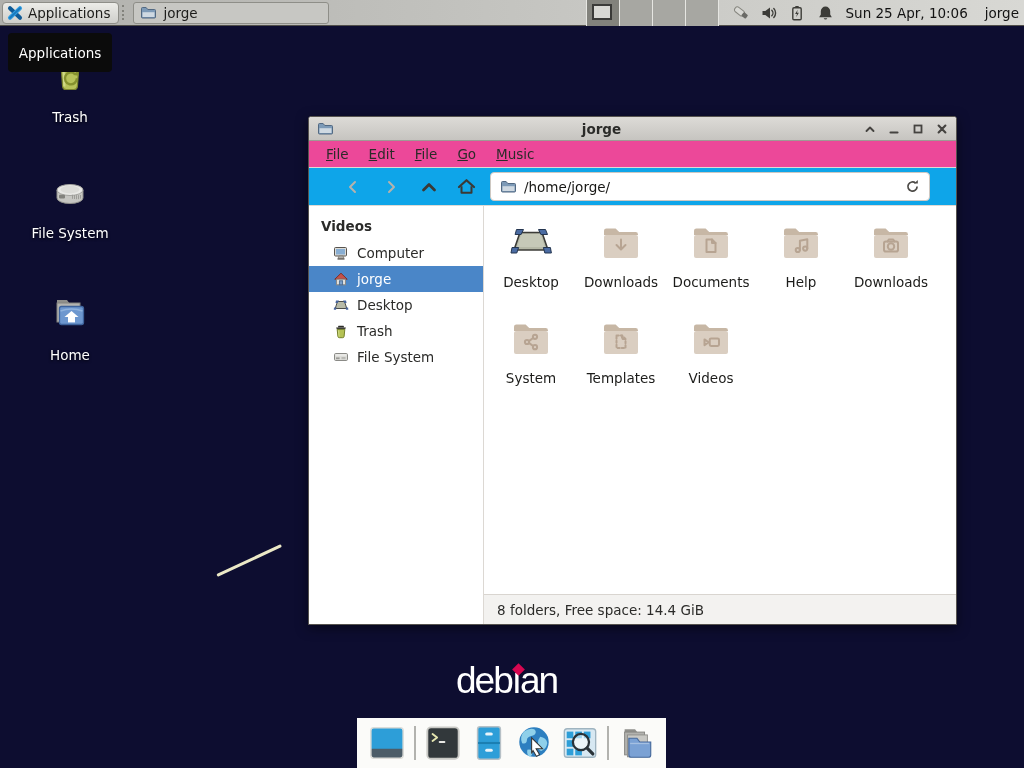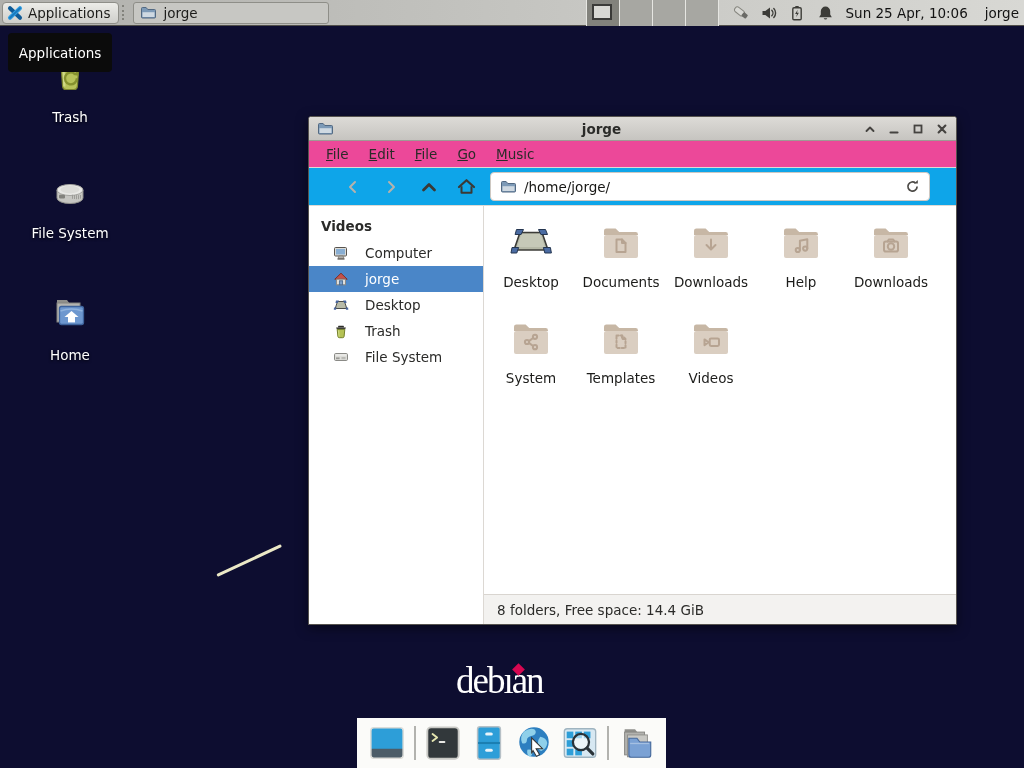--- a/index.html
+++ b/index.html
@@ -64,34 +64,34 @@
   .pathbar{flex:1;height:29px;margin-left:3px;background:#fff;border:1px solid #cdc8c2;border-radius:4px;
     display:flex;align-items:center;padding:0 9px;gap:7px}
   .pathbar .path-icon{display:flex}
   .path-text{flex:1;font-size:13.5px;color:#161614}
   .refresh-btn{display:flex}
 
   .window-body{flex:1;display:flex;min-height:0}
   .sidebar{width:175px;border-right:1px solid #dcd8d3;padding-top:7px;flex:none;overflow:hidden;background:#fff}
   .side-header{font-weight:bold;font-size:13.5px;color:#2b2b29;padding:5px 10px 6px 12px}
   .side-header.devices{margin-top:5px}
-  .side-row{display:flex;align-items:center;gap:16px;height:26px;padding-left:24px;font-size:13.5px;color:#2b2b29}
+  .side-row{display:flex;align-items:center;gap:8px;height:26px;padding-left:24px;font-size:13.5px;color:#2b2b29}
   .side-row.selected{background:#4a86c8;color:#fff}
   .side-icon{width:16px;height:16px;flex:none;display:flex}
 
   .main-pane{flex:1;display:flex;flex-direction:column;min-width:0;background:#fff}
   .file-grid{flex:1;display:flex;flex-wrap:wrap;align-content:flex-start;padding:12px 2px 0 2px}
   .file-cell{width:90px;display:flex;flex-direction:column;align-items:center;margin-bottom:24px}
   .file-icon{width:48px;height:48px}
   .file-label{margin-top:8px;font-size:13.5px;color:#1c1c1a;white-space:nowrap}
   .statusbar{height:30px;background:#f3f2f0;border-top:1px solid #d9d5d0;display:flex;align-items:center;
     padding-left:13px;font-size:13.5px;color:#2b2b29;flex:none}
 
   
-  .debian-logo{position:absolute;left:456px;top:661px;font-family:Liberation Serif, serif;
+  .debian-logo{position:absolute;left:456px;top:661px;font-family:Liberation Sans, sans-serif;
     font-size:37px;letter-spacing:-2px;color:#fff;line-height:1.1;z-index:2}
   .debian-wrap{position:relative;display:inline-block}
   .debian-dot{position:absolute;left:58px;top:4px;width:9px;height:9px;background:#d70751;transform:rotate(45deg)}
 
   
   .dock{position:absolute;left:357px;top:718px;width:309px;height:50px;background:#fbfbf9;
     display:flex;align-items:center;justify-content:space-between;padding:0 11px;z-index:4}
   .dock-item{width:38px;height:38px;display:flex;align-items:center;justify-content:center}
   .dock-sep{width:2px;height:34px;background:#b2b2ae}
 </style>
@@ -360,36 +360,36 @@
                   <path d="M36.4 29.5 h7 l1 5.5 h-6.6 z"></path>
                 </g>
               </svg></span>
     <span class="file-label">Desktop</span>
           </div>
           <div class="file-cell">
     <span class="file-icon"><svg width="48" height="48" viewBox="0 0 48 48">
                 <path d="M7 17 v-4.2 a2.4 2.4 0 0 1 2.4 -2.4 h9.2 l3.6 3.6 h16.4 a2.4 2.4 0 0 1 2.4 2.4 V17 z" fill="#c7b7a5"></path>
                 <rect x="7" y="17" width="34" height="23" rx="2" fill="#dacec1"></rect>
                 <g fill="none" stroke="#b7a492" stroke-width="2" stroke-linecap="round" stroke-linejoin="round">
+                  <path d="M24 21.5 v9.5"></path>
+                  <path d="M19.5 27 l4.5 4.5 4.5 -4.5"></path>
+                </g>
+              </svg></span>
+    <span class="file-label">Downloads</span>
+          </div>
+          <div class="file-cell">
+    <span class="file-icon"><svg width="48" height="48" viewBox="0 0 48 48">
+                <path d="M7 17 v-4.2 a2.4 2.4 0 0 1 2.4 -2.4 h9.2 l3.6 3.6 h16.4 a2.4 2.4 0 0 1 2.4 2.4 V17 z" fill="#c7b7a5"></path>
+                <rect x="7" y="17" width="34" height="23" rx="2" fill="#dacec1"></rect>
+                <g fill="none" stroke="#b7a492" stroke-width="2" stroke-linecap="round" stroke-linejoin="round">
                   <path d="M19.5 21.5 h5.5 l3.5 3.5 v9 h-9 z"></path>
                   <path d="M25 21.5 v3.5 h3.5"></path>
                 </g>
               </svg></span>
     <span class="file-label">Documents</span>
-          </div>
-          <div class="file-cell">
-    <span class="file-icon"><svg width="48" height="48" viewBox="0 0 48 48">
-                <path d="M7 17 v-4.2 a2.4 2.4 0 0 1 2.4 -2.4 h9.2 l3.6 3.6 h16.4 a2.4 2.4 0 0 1 2.4 2.4 V17 z" fill="#c7b7a5"></path>
-                <rect x="7" y="17" width="34" height="23" rx="2" fill="#dacec1"></rect>
-                <g fill="none" stroke="#b7a492" stroke-width="2" stroke-linecap="round" stroke-linejoin="round">
-                  <path d="M24 21.5 v9.5"></path>
-                  <path d="M19.5 27 l4.5 4.5 4.5 -4.5"></path>
-                </g>
-              </svg></span>
-    <span class="file-label">Downloads</span>
           </div>
           <div class="file-cell">
     <span class="file-icon"><svg width="48" height="48" viewBox="0 0 48 48">
                 <path d="M7 17 v-4.2 a2.4 2.4 0 0 1 2.4 -2.4 h9.2 l3.6 3.6 h16.4 a2.4 2.4 0 0 1 2.4 2.4 V17 z" fill="#c7b7a5"></path>
                 <rect x="7" y="17" width="34" height="23" rx="2" fill="#dacec1"></rect>
                 <g fill="none" stroke="#b7a492" stroke-width="2" stroke-linecap="round" stroke-linejoin="round">
                   <circle cx="20.8" cy="32" r="2.1"></circle>
                   <circle cx="28.2" cy="30.6" r="2.1"></circle>
                   <path d="M22.9 32 v-9.2 l7.4 -1.6 v9.4"></path>
                 </g>

